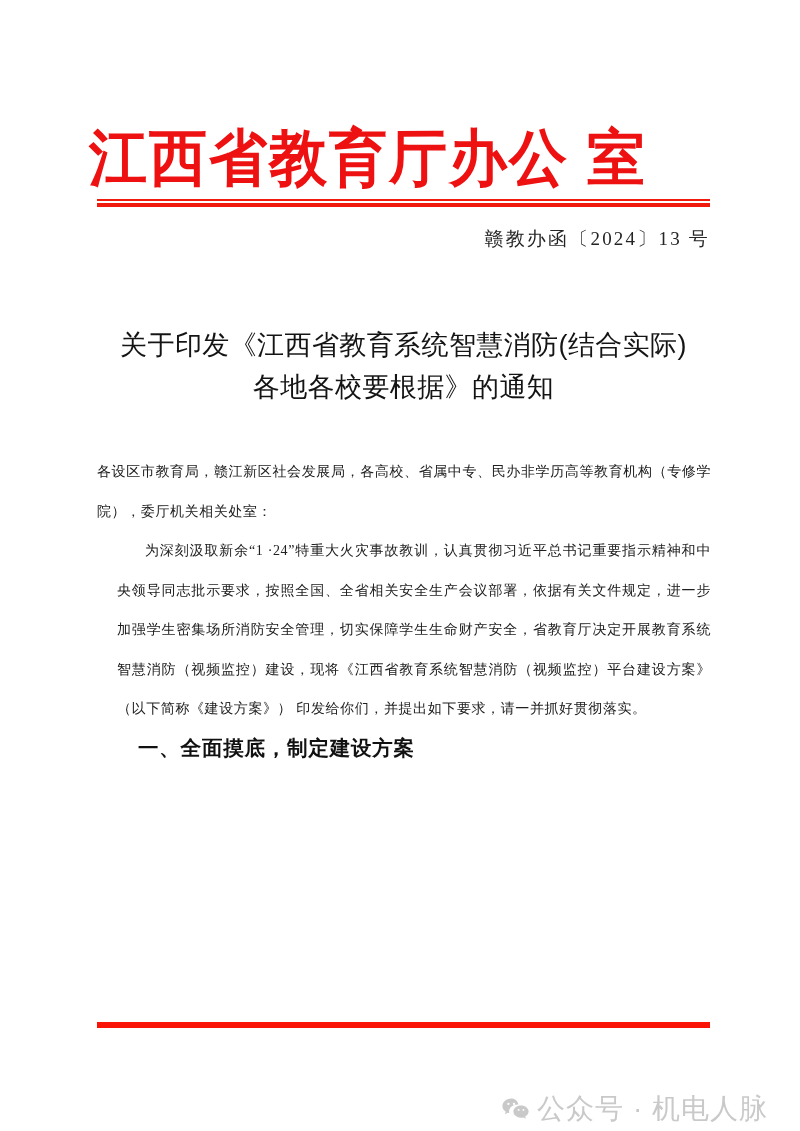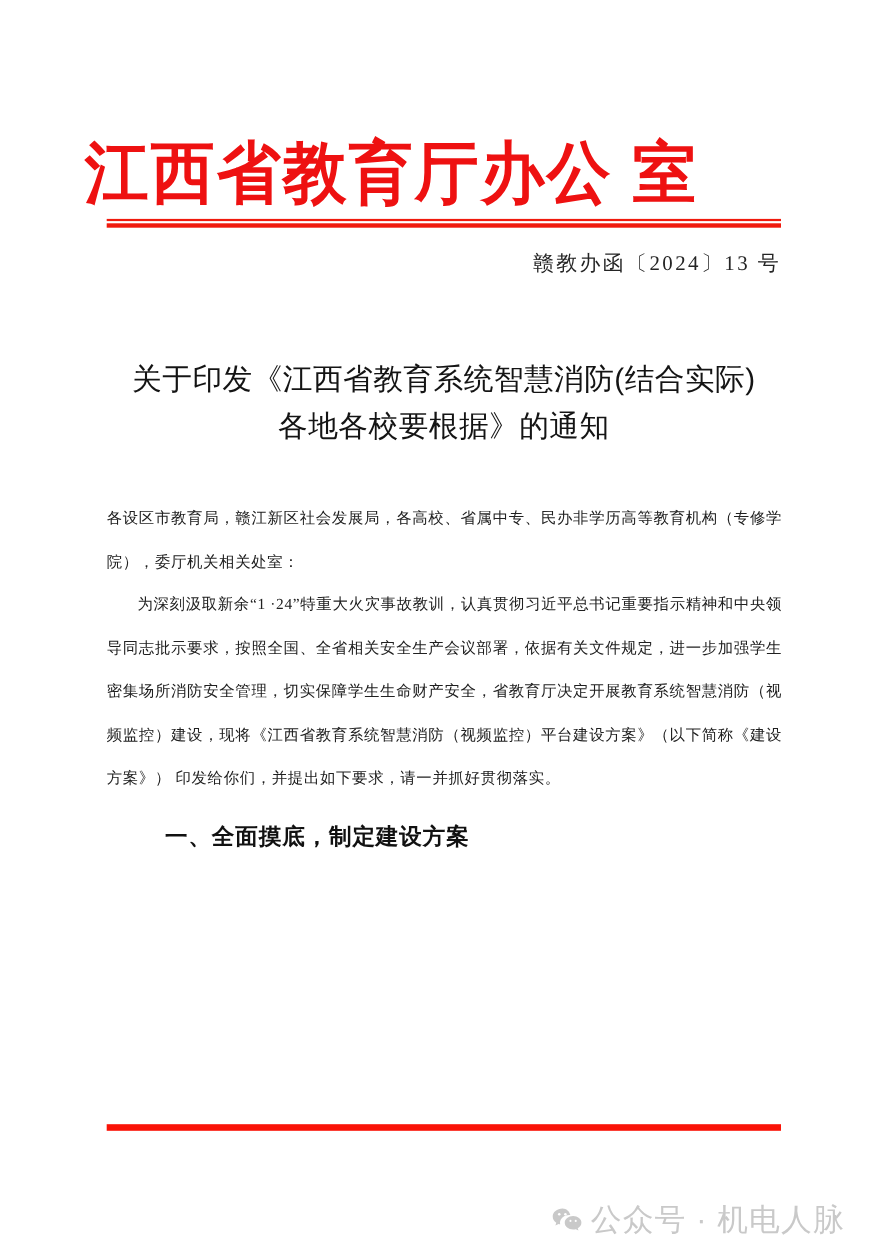--- a/index.html
+++ b/index.html
@@ -18,21 +18,21 @@
 
   .page {
     position: absolute;
     inset: 0;
     background: #ffffff;
   }
 
   
   .masthead {
     position: absolute;
-    left: 0;
+    left: 12px;
     top: 126px;
     width: 712px;
     text-align: center;
   }
   .masthead-title {
     font-family: "Liberation Sans", "DejaVu Sans", sans-serif;
     font-weight: bold;
     font-size: 58px;
     line-height: 1.05;
     letter-spacing: 2px;
@@ -108,33 +108,34 @@
     font-size: 14px;
     line-height: 39.5px;
     color: #202020;
     text-align: justify;
     text-justify: inter-character;
     letter-spacing: 0.6px;
     margin: 0;
   }
   .para.indent {
     text-indent: 2em;
+    margin-left: 20px;
   }
   .para + .para {
     margin-top: 0px;
   }
   .heading {
-    font-family: Liberation Sans, sans-serif;
+    font-family: Liberation Serif, serif;
     font-weight: bold;
     font-size: 20.5px;
     line-height: 39.5px;
     color: #111111;
     text-indent: 2em;
     letter-spacing: 0.8px;
-    margin: 12px;
+    margin: 0;
   }
 
   
   .footer-rule {
     position: absolute;
     left: 97px;
     top: 1022px;
     width: 613px;
     height: 6px;
     background: #fa1307;

